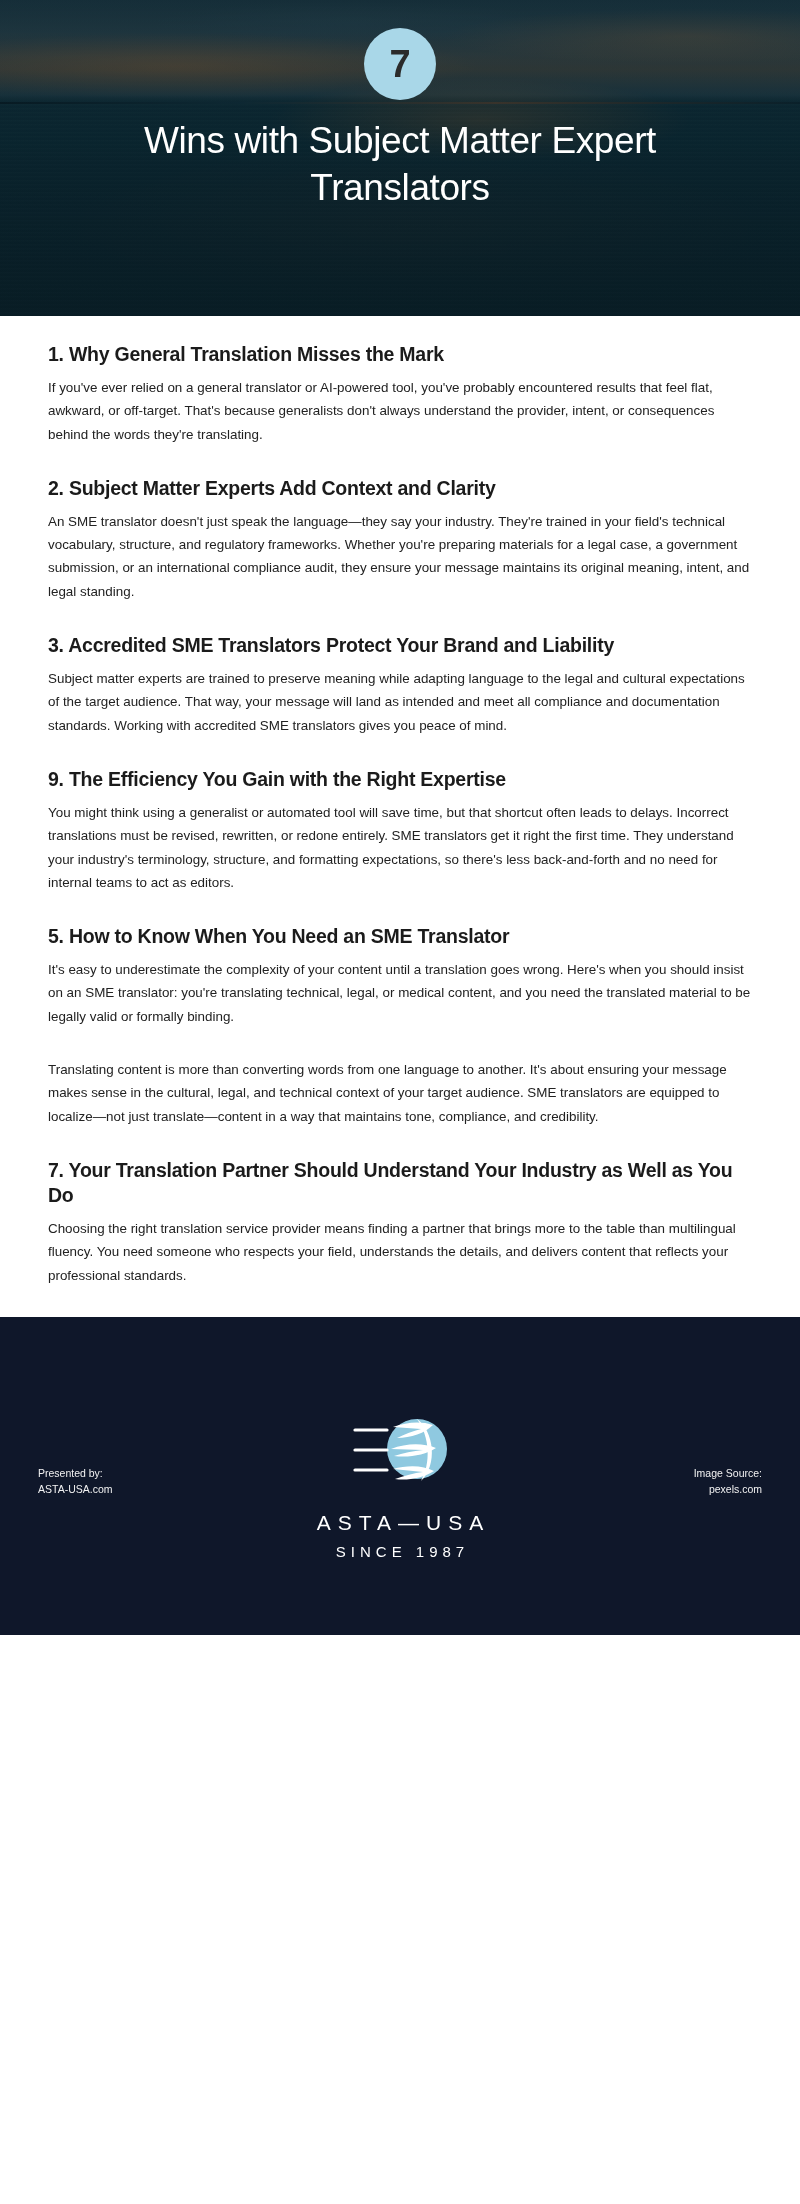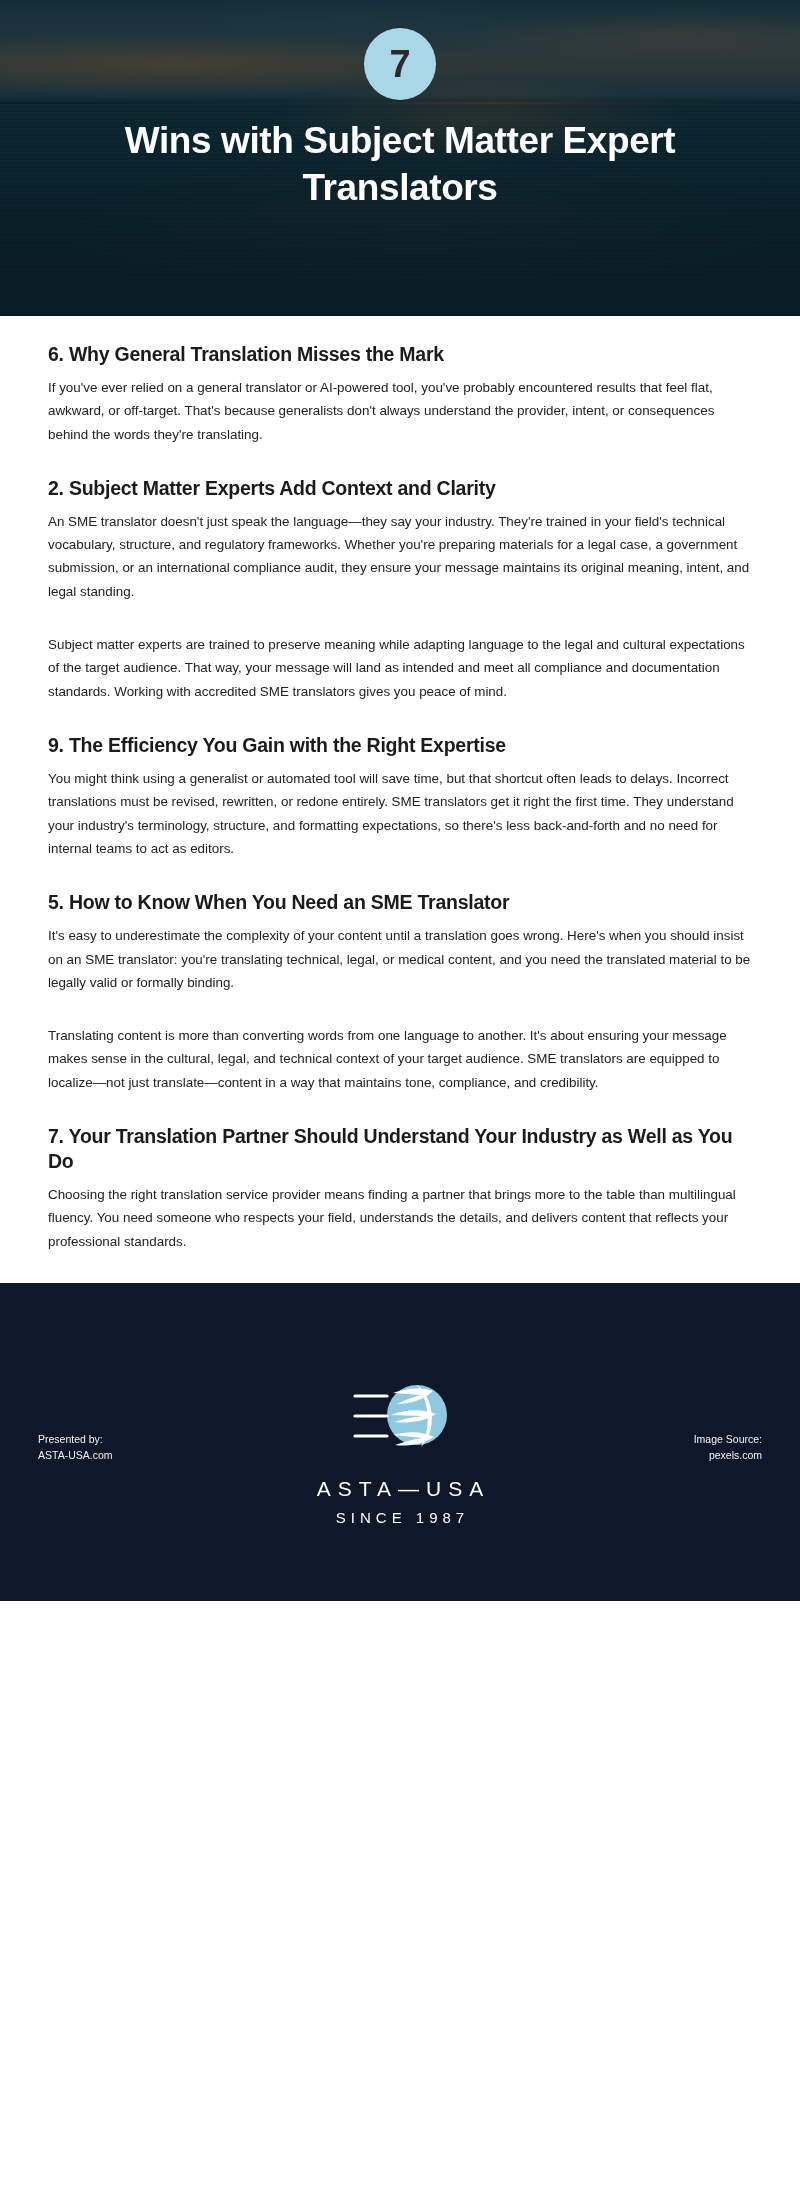--- a/index.html
+++ b/index.html
@@ -91,21 +91,21 @@
     color:#2b2b2b;
     font-size:38px;
     font-weight:bold;
     line-height:1;
   }
   .hero-title{
     margin:18px auto 0;
     width:620px;
     color:#ffffff;
     font-size:37px;
-    font-weight:bold;
+    font-weight:normal;
     line-height:1.26;
     letter-spacing:-0.4px;
   }
 
   
   .content{
     padding:26px 48px 0 48px;
     box-sizing:border-box;
     width:800px;
   }
@@ -190,30 +190,31 @@
       <div class="badge">
         <span>7</span>
       </div>
       <h1 class="hero-title">Wins with Subject Matter Expert Translators</h1>
     </div>
   </div>
 
   <div class="content">
 
     <div class="section">
-      <h2 class="sec-title">6. Why General Translation Misses the Mark</h2>
+      <h2 class="sec-title">1. Why General Translation Misses the Mark</h2>
       <p class="sec-body">If you've ever relied on a general translator or AI-powered tool, you've probably encountered results that feel flat, awkward, or off-target. That's because generalists don't always understand the provider, intent, or consequences behind the words they're translating.</p>
     </div>
 
     <div class="section">
       <h2 class="sec-title">2. Subject Matter Experts Add Context and Clarity</h2>
       <p class="sec-body">An SME translator doesn't just speak the language—they say your industry. They're trained in your field's technical vocabulary, structure, and regulatory frameworks. Whether you're preparing materials for a legal case, a government submission, or an international compliance audit, they ensure your message maintains its original meaning, intent, and legal standing.</p>
     </div>
 
     <div class="section">
+      <h2 class="sec-title">3. Accredited SME Translators Protect Your Brand and Liability</h2>
       <p class="sec-body">Subject matter experts are trained to preserve meaning while adapting language to the legal and cultural expectations of the target audience. That way, your message will land as intended and meet all compliance and documentation standards. Working with accredited SME translators gives you peace of mind.</p>
     </div>
 
     <div class="section">
       <h2 class="sec-title">9. The Efficiency You Gain with the Right Expertise</h2>
       <p class="sec-body">You might think using a generalist or automated tool will save time, but that shortcut often leads to delays. Incorrect translations must be revised, rewritten, or redone entirely. SME translators get it right the first time. They understand your industry's terminology, structure, and formatting expectations, so there's less back-and-forth and no need for internal teams to act as editors.</p>
     </div>
 
     <div class="section">
       <h2 class="sec-title">5. How to Know When You Need an SME Translator</h2>

